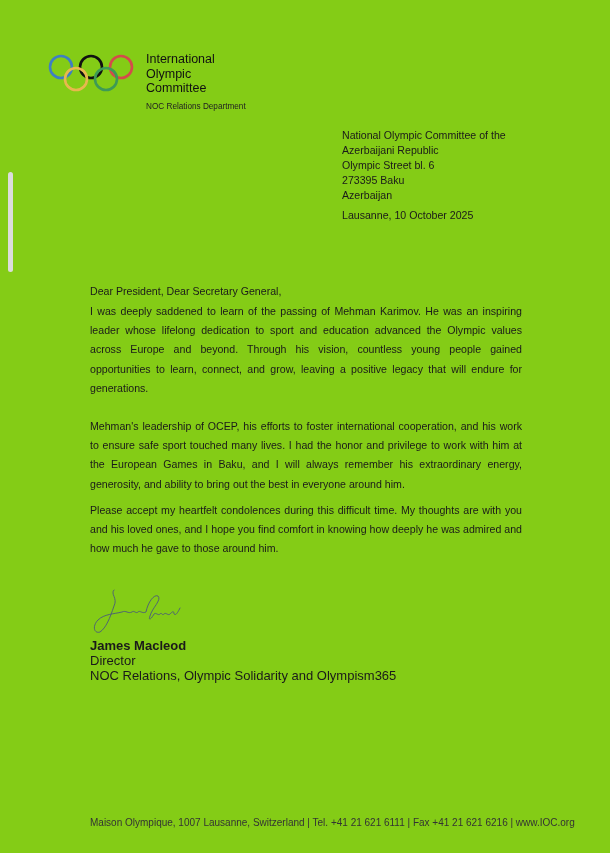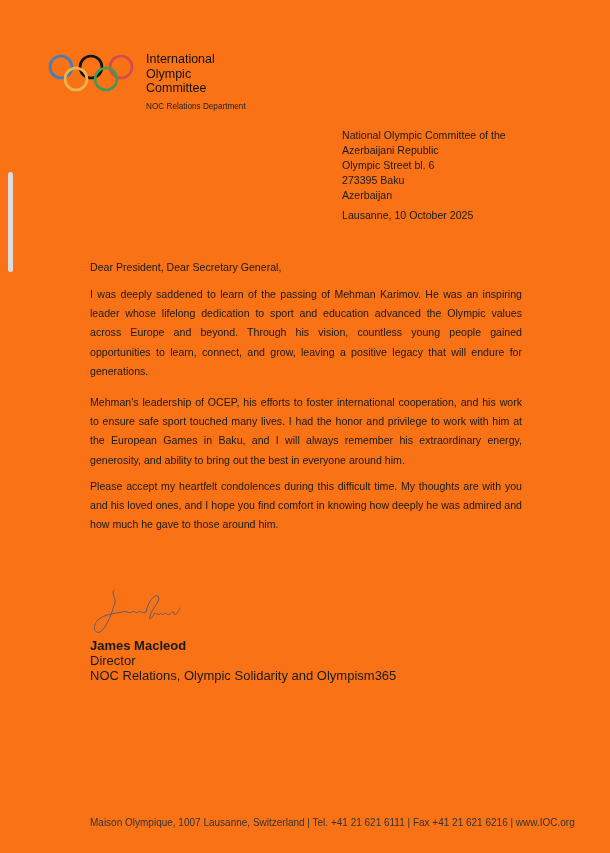--- a/index.html
+++ b/index.html
@@ -13,21 +13,21 @@
       position: relative;
       overflow: hidden;
       font-family: "Liberation Sans", sans-serif;
       color: #1a1a1a;
     }
     .page {
       position: absolute;
       left: 0; top: 0;
       width: 610px;
       height: 853px;
-      background: #f97316;
+      background: #84cc16;
     }
     .scroll-indicator {
       position: absolute;
       left: 8px;
       top: 172px;
       width: 5px;
       height: 100px;
       background: #dcdcdc;
       border-radius: 3px;
     }
@@ -69,23 +69,24 @@
       line-height: 15px;
     }
     .body-text {
       position: absolute;
       left: 90px;
       width: 432px;
       font-size: 10.6px;
       line-height: 19.2px;
       text-align: justify;
       color: #1a1a1a;
+      margin-top: 24px;
     }
     .salutation { top: 258px; text-align: left; }
-    .para1 { top: 285px; }
+    .para1 { top: 278px; }
     .para2 { top: 393px; }
     .para3 { top: 477px; }
     .closing { top: 540px; text-align: left; }
     .signature {
       position: absolute;
       left: 92px;
       top: 588px;
       width: 100px;
       height: 48px;
     }

